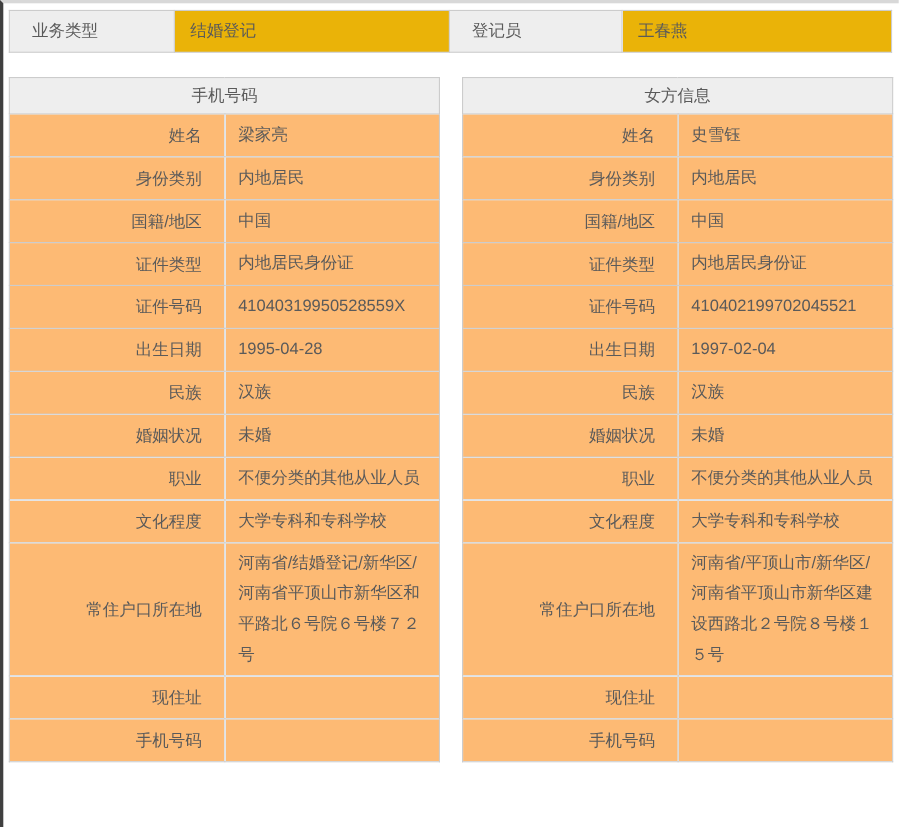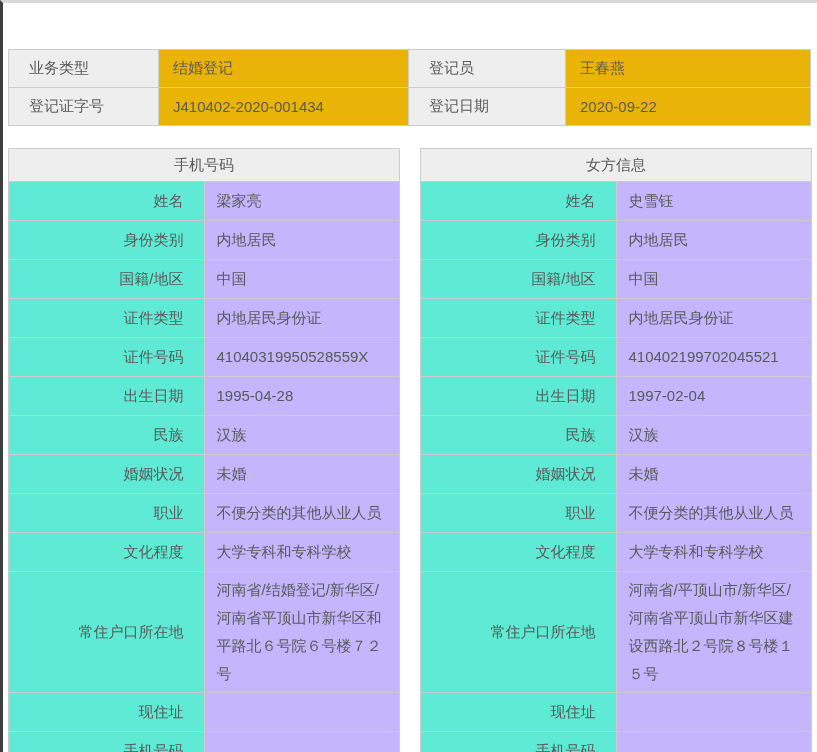--- a/index.html
+++ b/index.html
@@ -27,21 +27,20 @@
   }
   td, th {
     border: 1px solid #cccccc;
     font-weight: normal;
     box-sizing: border-box;
     overflow: hidden;
   }
   
   table.summary {
     width: 802px;
-    margin-top: 40px;
   }
   table.summary td {
     height: 38px;
     padding: 4px 10px;
   }
   table.summary td.label {
     background: #eeeeee;
     text-align: left;
     padding-left: 20px;
   }
@@ -67,29 +66,29 @@
     background: #eeeeee;
     height: 33px;
     text-align: center;
     padding: 2px 6px;
   }
   table.person td {
     height: 39px;
     padding: 4px 0;
   }
   table.person td.label {
-    background: #5eead4;
+    background: #fdba74;
     width: 160px;
     text-align: right;
     padding-right: 20px;
     padding-left: 6px;
     margin-left: 24px;
   }
   table.person td.value {
-    background: #c4b5fd;
+    background: #fdba74;
     text-align: left;
     padding-left: 12px;
     padding-right: 10px;
     line-height: 28px;
     word-break: break-all;
   }
 </style>
 </head>
 <body>
 
@@ -102,26 +101,20 @@
         <col class="sum-label2">
         <col class="sum-value2">
     </colgroup>
     <tbody>
       <tr>
         <td class="label">业务类型</td>
         <td class="value">结婚登记</td>
         <td class="label">登记员</td>
         <td class="value">王春燕</td>
       </tr>
-      <tr>
-        <td class="label">登记证字号</td>
-        <td class="value">J410402-2020-001434</td>
-        <td class="label">登记日期</td>
-        <td class="value">2020-09-22</td>
-      </tr>
     </tbody>
   </table>
 
   <div class="persons">
 
     <table class="person">
       <thead>
         <tr>
           <th class="person-title" colspan="2">手机号码</th>
         </tr>

